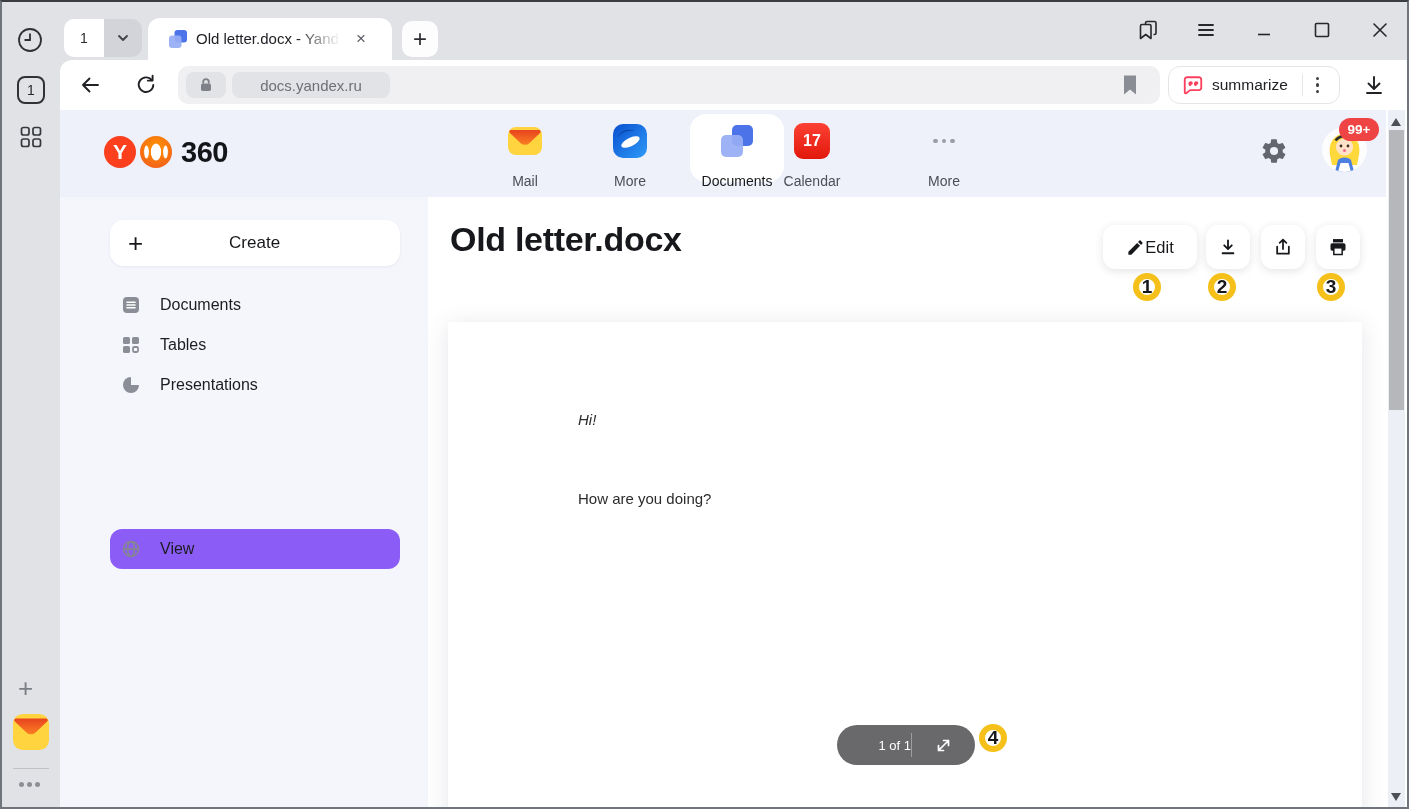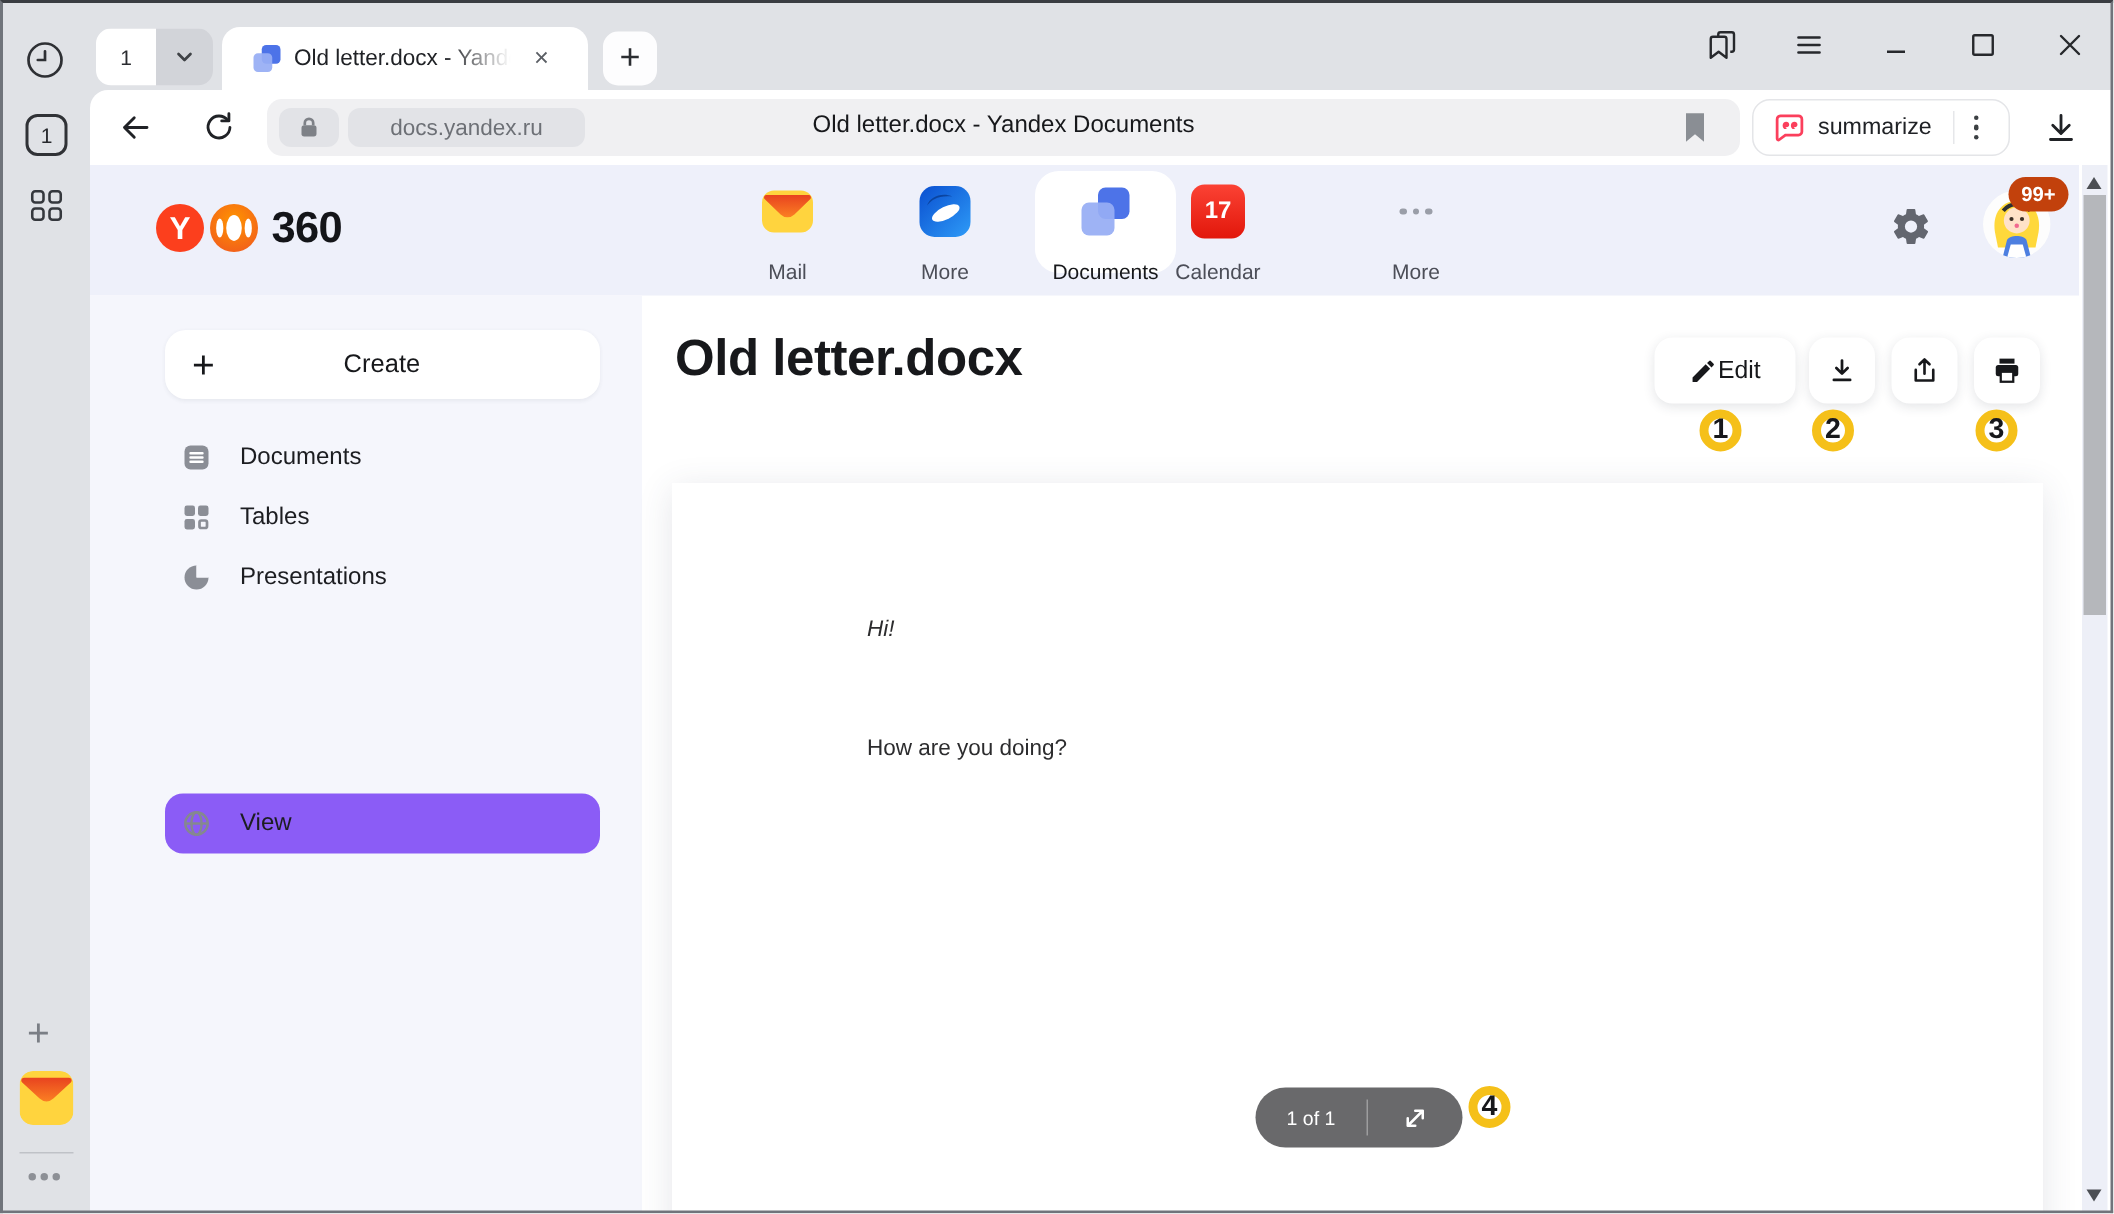--- a/index.html
+++ b/index.html
@@ -62,21 +62,21 @@
   .nav-item .ic { height:38px; display:flex; align-items:center; justify-content:center; }
   .nav-item .lb { margin-top:13px; font-size:14px; color:#4c4e58; }
   .nav-sel-bg { position:absolute; left:630px; top:4px; width:94px; height:68px; background:#ffffff; border-radius:16px; }
   .nav-mail { left:417px; } .nav-disk { left:522px; } .nav-docs { left:629px; } .nav-cal { left:704px; } .nav-more { left:836px; }
   .nav-docs .lb { color:#17181b; }
   .cal-badge { width:36px; height:36px; border-radius:9px; background:linear-gradient(180deg,#fb4234,#e2170b);
                color:#fff; font-size:16px; font-weight:700; display:flex; align-items:center; justify-content:center; }
   .more-dots { display:flex; gap:4px; } .more-dots i { width:4.5px; height:4.5px; border-radius:50%; background:#9a9ea8; }
   .gear { position:absolute; left:1200px; top:27px; }
   .avatar { position:absolute; left:1262px; top:17px; width:45px; height:45px; border-radius:50%; overflow:hidden; background:#f6f7f9; }
-  .pbadge { position:absolute; left:1279px; top:8px; min-width:40px; height:23px; border-radius:12px; background:#c2410c;
+  .pbadge { position:absolute; left:1279px; top:8px; min-width:40px; height:23px; border-radius:12px; background:#ef4444;
             color:#fff; font-size:13.5px; font-weight:700; display:flex; align-items:center; justify-content:center; padding:0 7px; z-index:3; }
 
   .leftpanel { position:absolute; left:0; top:87px; width:368px; height:612px; background:#f5f6fc; }
   .create-btn { position:absolute; left:50px; top:23px; width:290px; height:46px; background:#fff; border-radius:14px;
                 box-shadow:0 1px 3px rgba(40,50,70,0.07); display:flex; align-items:center; }
   .create-btn .plus { font-size:26px; font-weight:300; color:#17181b; margin-left:18px; line-height:24px; }
   .create-btn .txt { flex:1; text-align:center; font-size:17px; color:#17181b; margin-right:34px; }
   .pmenu-item { position:absolute; left:50px; width:290px; height:40px; display:flex; align-items:center; }
   .pmenu-item .mic { width:18px; height:18px; margin-left:12px; }
   .pmenu-item .mlb { margin-left:20px; font-size:16px; color:#1c1d21; }
@@ -90,21 +90,21 @@
   .act-sq { width:44px; }
   .act-dl { left:1146px; } .act-share { left:1201px; } .act-print { left:1256px; }
 
   .page { position:absolute; left:388px; top:212px; width:914px; height:540px; background:#ffffff;
           box-shadow:0 3px 22px rgba(55,65,90,0.13); }
   .page .l1 { position:absolute; left:130px; top:89px; font-size:15px; color:#2c2c2e;font-style:italic; }
   .page .l2 { position:absolute; left:130px; top:124px; font-size:15px; color:#2c2c2e;margin-top:44px; }
 
   .pager-pill { position:absolute; left:777px; top:615px; width:138px; height:40px; border-radius:20px;
                 background:rgba(92,92,94,0.92); display:flex; align-items:center; }
-  .pager-pill .pg { width:74px; text-align:center; color:#fff; font-size:13px; }
+  .pager-pill .pg { width:74px; text-align:right; color:#fff; font-size:13px; }
   .pager-pill .psep { width:1px; height:24px; background:rgba(255,255,255,0.35); }
   .pager-pill .exp { flex:1; display:flex; align-items:center; justify-content:center; }
 
   .ann { position:absolute; width:28px; height:28px; background:#fff; border:6px solid #f5c019; border-radius:50%;
          display:flex; align-items:center; justify-content:center; font-size:19px; font-weight:700; color:#17181b; z-index:6; }
   .ann-1 { left:1073px; top:163px; } .ann-2 { left:1148px; top:163px; } .ann-3 { left:1257px; top:163px; } .ann-4 { left:919px; top:614px; }
 
   .scrollbar { position:absolute; right:4px; top:0; width:17px; height:699px; background:#edeff7; }
   .sb-up { position:absolute; left:3px; top:8px; width:0; height:0; border-left:5.5px solid transparent; border-right:5.5px solid transparent; border-bottom:8px solid #4c4f54; }
   .sb-thumb { position:absolute; left:1px; top:20px; width:15px; height:280px; background:#b5b7bb; }
@@ -218,21 +218,20 @@
         </svg>
     </div>
     <div class="omnibox">
       <div class="chip chip-lock">
         <svg width="16" height="16" viewBox="0 0 16 16">
             <rect x="3" y="6.5" width="10" height="7.5" rx="1.8" fill="#7e8187"></rect>
             <path d="M5.2 6.5V5a2.8 2.8 0 0 1 5.6 0v1.5" fill="none" stroke="#7e8187" stroke-width="1.8"></path>
           </svg>
       </div>
       <div class="chip chip-url">docs.yandex.ru</div>
-      <div class="omni-title">Old letter.docx - Yandex Documents</div>
       <div class="omni-flag">
         <svg width="20" height="22" viewBox="0 0 20 22">
             <path d="M4 1.5h12v19l-6-5-6 5z" fill="#8a8e94"></path>
           </svg>
       </div>
     </div>
     <div class="summarize">
       <svg width="22" height="22" viewBox="0 0 24 24" style="margin-left:13px">
         <path d="M5.5 3.5h13A2.5 2.5 0 0 1 21 6v9a2.5 2.5 0 0 1-2.5 2.5H9l-4.5 3.4c-.7.5-1.5-.1-1.5-.9V6a2.5 2.5 0 0 1 2.5-2.5z" fill="none" stroke="#fb3f5c" stroke-width="2"></path>
         <path d="M8.2 13c-.7-.5-1.2-1.4-1.2-2.4 0-1.6 1.1-2.8 2.6-2.8 1.3 0 2.2.9 2.2 2.1 0 1.2-.9 2-2 2-.2 0-.5 0-.7-.1.2.5.6.9 1.2 1.2l-2.1.0zM14.2 13c-.7-.5-1.2-1.4-1.2-2.4 0-1.6 1.1-2.8 2.6-2.8 1.3 0 2.2.9 2.2 2.1 0 1.2-.9 2-2 2-.2 0-.5 0-.7-.1.2.5.6.9 1.2 1.2l-2.1.0z" fill="#fb3f5c"></path>

